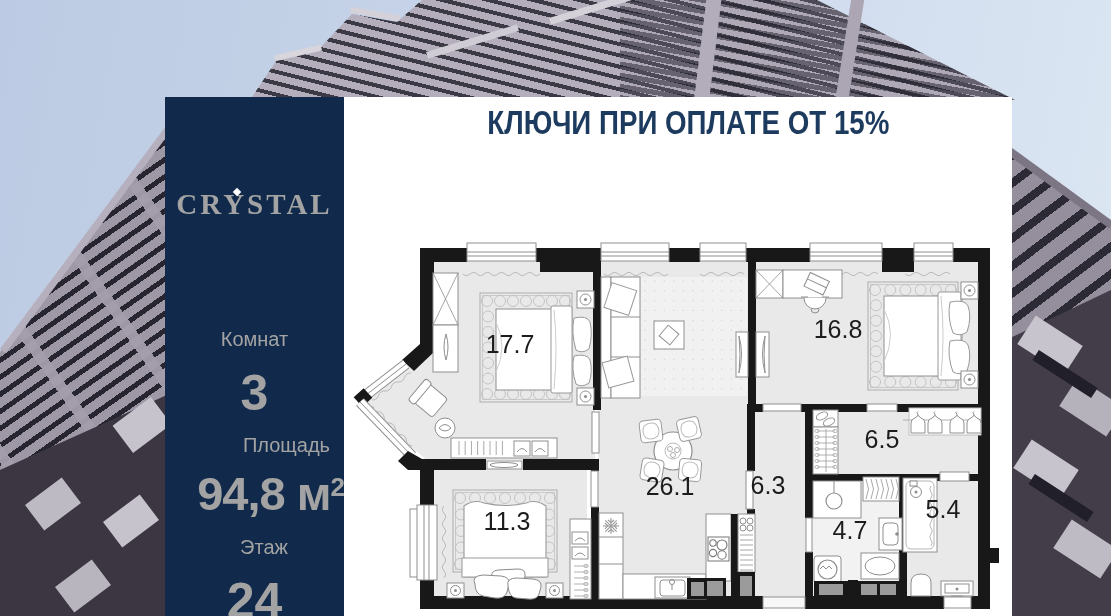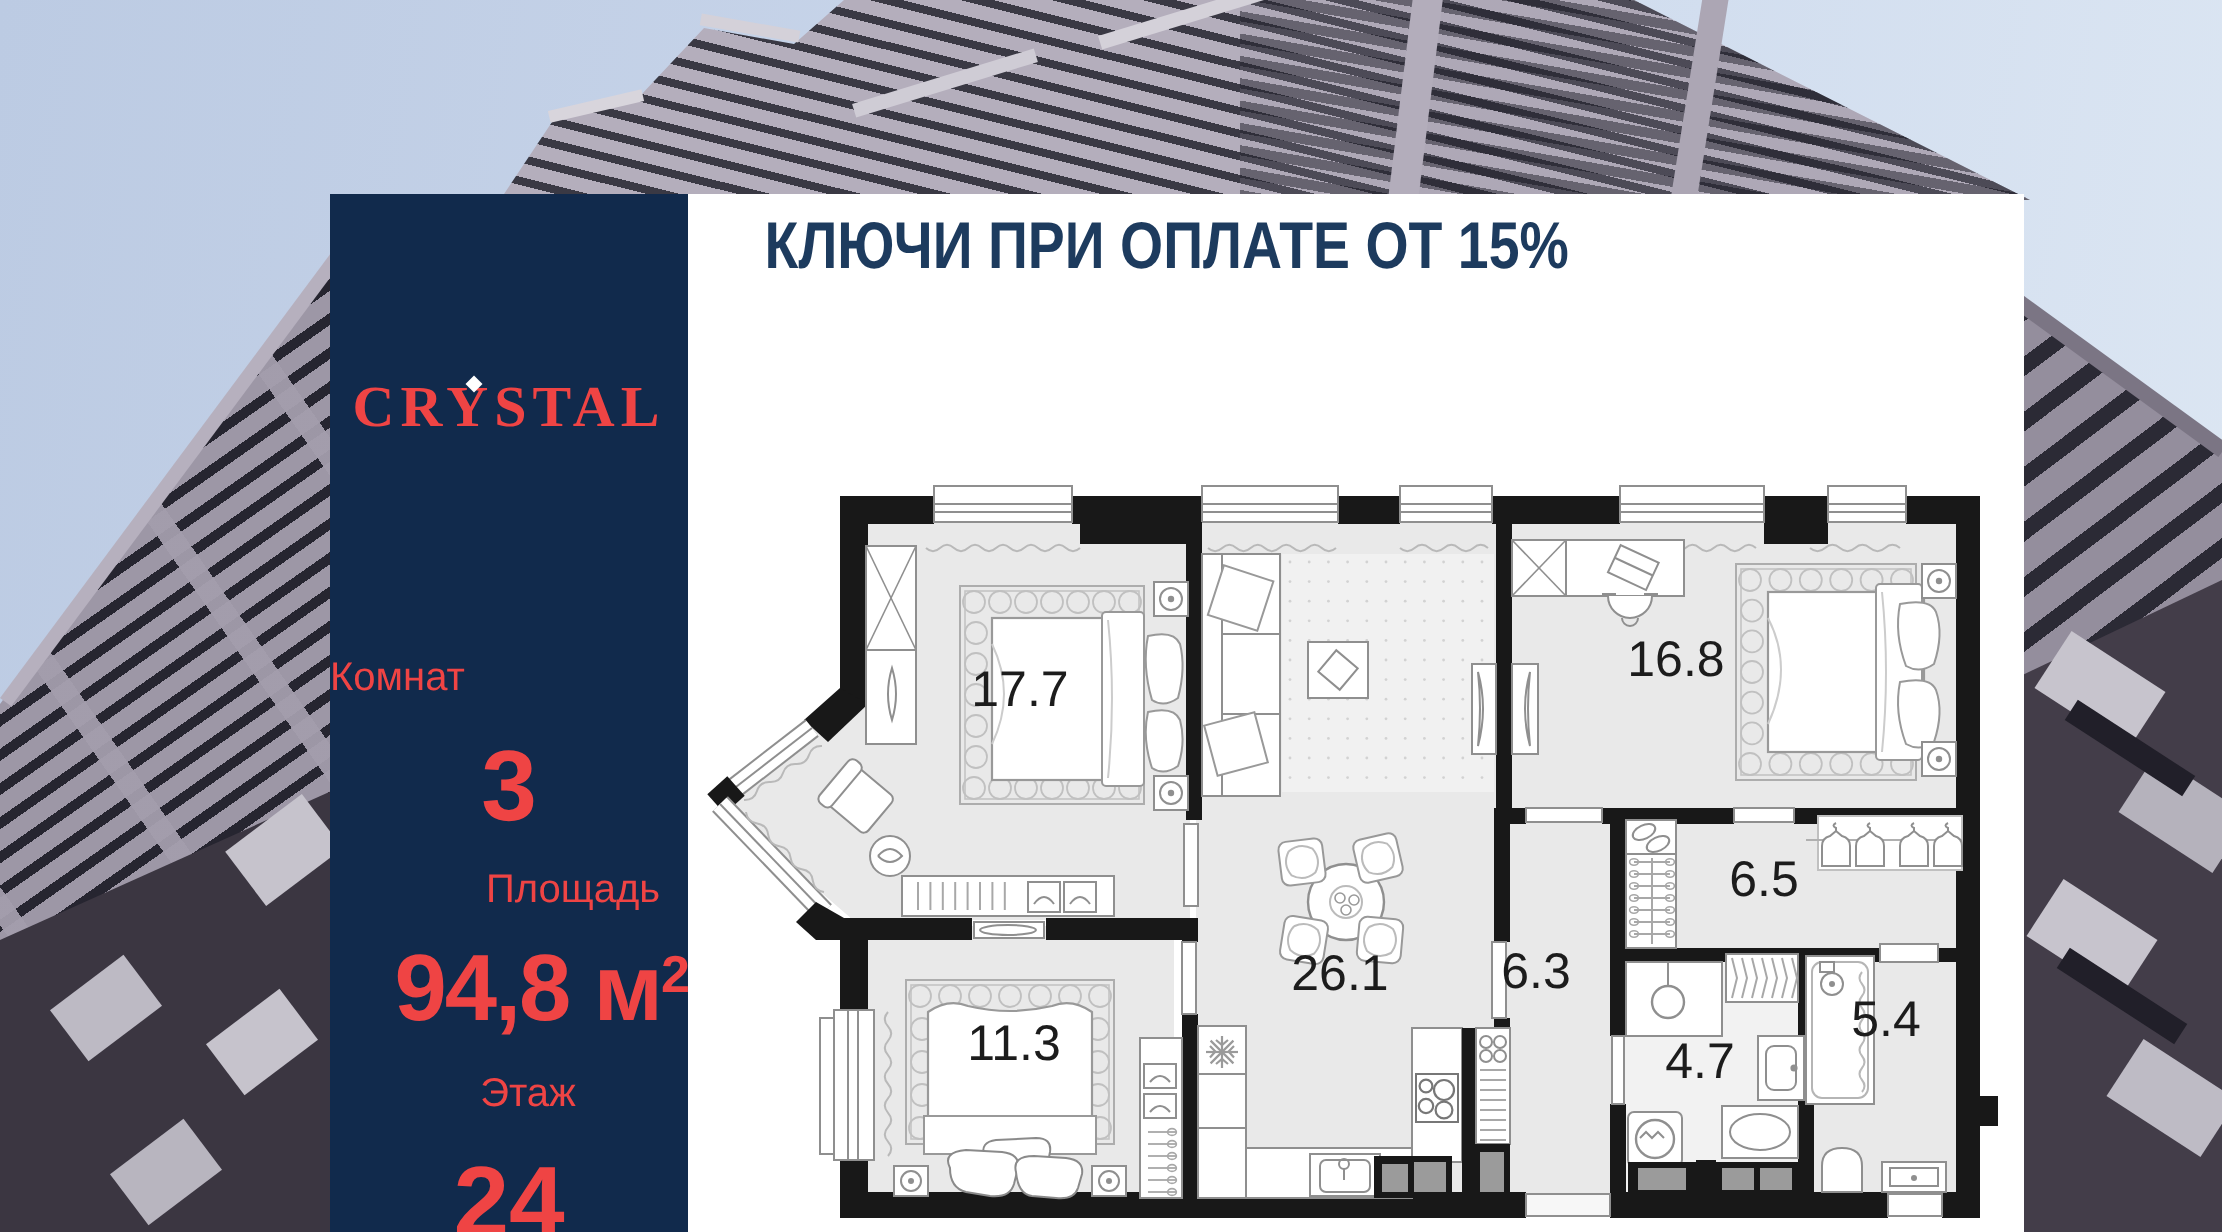--- a/index.html
+++ b/index.html
@@ -48,28 +48,28 @@
   <div class="abs" style="left:1058px;top:532px;width:56px;height:34px;transform:rotate(33deg);background:#bebbc5;"></div>
 
   <div class="abs" style="left:1030px;top:368px;width:70px;height:12px;transform:rotate(33deg);background:#211f29;"></div>
 
   <div class="abs" style="left:1026px;top:492px;width:70px;height:12px;transform:rotate(33deg);background:#211f29;"></div>
 
 </div>
 
 <div class="abs" style="left:344px;top:97px;width:668px;height:519px;background:#ffffff;"></div>
 
-<div class="abs" style="left:344px;top:104px;width:584px;text-align:left;font-weight:bold;font-size:33px;color:#1d3b5e;"><span style="display:inline-block;transform:scaleX(0.84);transform-origin:50% 50%;white-space:nowrap;">КЛЮЧИ ПРИ ОПЛАТЕ ОТ 15%</span></div>
-
-<div class="abs" style="left:165px;top:97px;width:179px;height:519px;background:#112a4c;color:#ef4444;text-decoration:underline;">
+<div class="abs" style="left:344px;top:104px;width:584px;text-align:right;font-weight:bold;font-size:33px;color:#1d3b5e;"><span style="display:inline-block;transform:scaleX(0.84);transform-origin:50% 50%;white-space:nowrap;">КЛЮЧИ ПРИ ОПЛАТЕ ОТ 15%</span></div>
+
+<div class="abs" style="left:165px;top:97px;width:179px;height:519px;background:#112a4c;color:#a3a3a3;text-decoration:underline;">
 
   <div class="abs" style="left:0;top:91px;width:179px;text-align:center;font-family:'Liberation Serif',serif;font-weight:bold;font-size:29px;letter-spacing:3px;">CRYSTAL</div>
   <div class="abs" style="left:69px;top:92px;width:6px;height:6px;background:#fff;transform:rotate(45deg);"></div>
 
-  <div class="abs" style="left:0;top:231px;width:179px;text-align:left;font-size:20px;">Комнат</div>
+  <div class="abs" style="left:0;top:231px;width:179px;text-align:center;font-size:20px;">Комнат</div>
 
   <div class="abs" style="left:0;top:267px;width:179px;text-align:center;font-size:50px;font-weight:bold;">3</div>
 
   <div class="abs" style="left:0;top:337px;width:179px;text-align:center;font-size:20px;padding-left:32px;">Площадь</div>
 
   <div class="abs" style="left:0;top:369px;width:179px;text-align:right;font-size:47px;font-weight:bold;letter-spacing:-1px;">94,8 м<span style="font-size:26px;vertical-align:14px;">2</span></div>
 
   <div class="abs" style="left:0;top:439px;width:198px;text-align:center;font-size:20px;">Этаж</div>
 
   <div class="abs" style="left:0;top:475px;width:179px;text-align:center;font-size:50px;font-weight:bold;">24</div>

